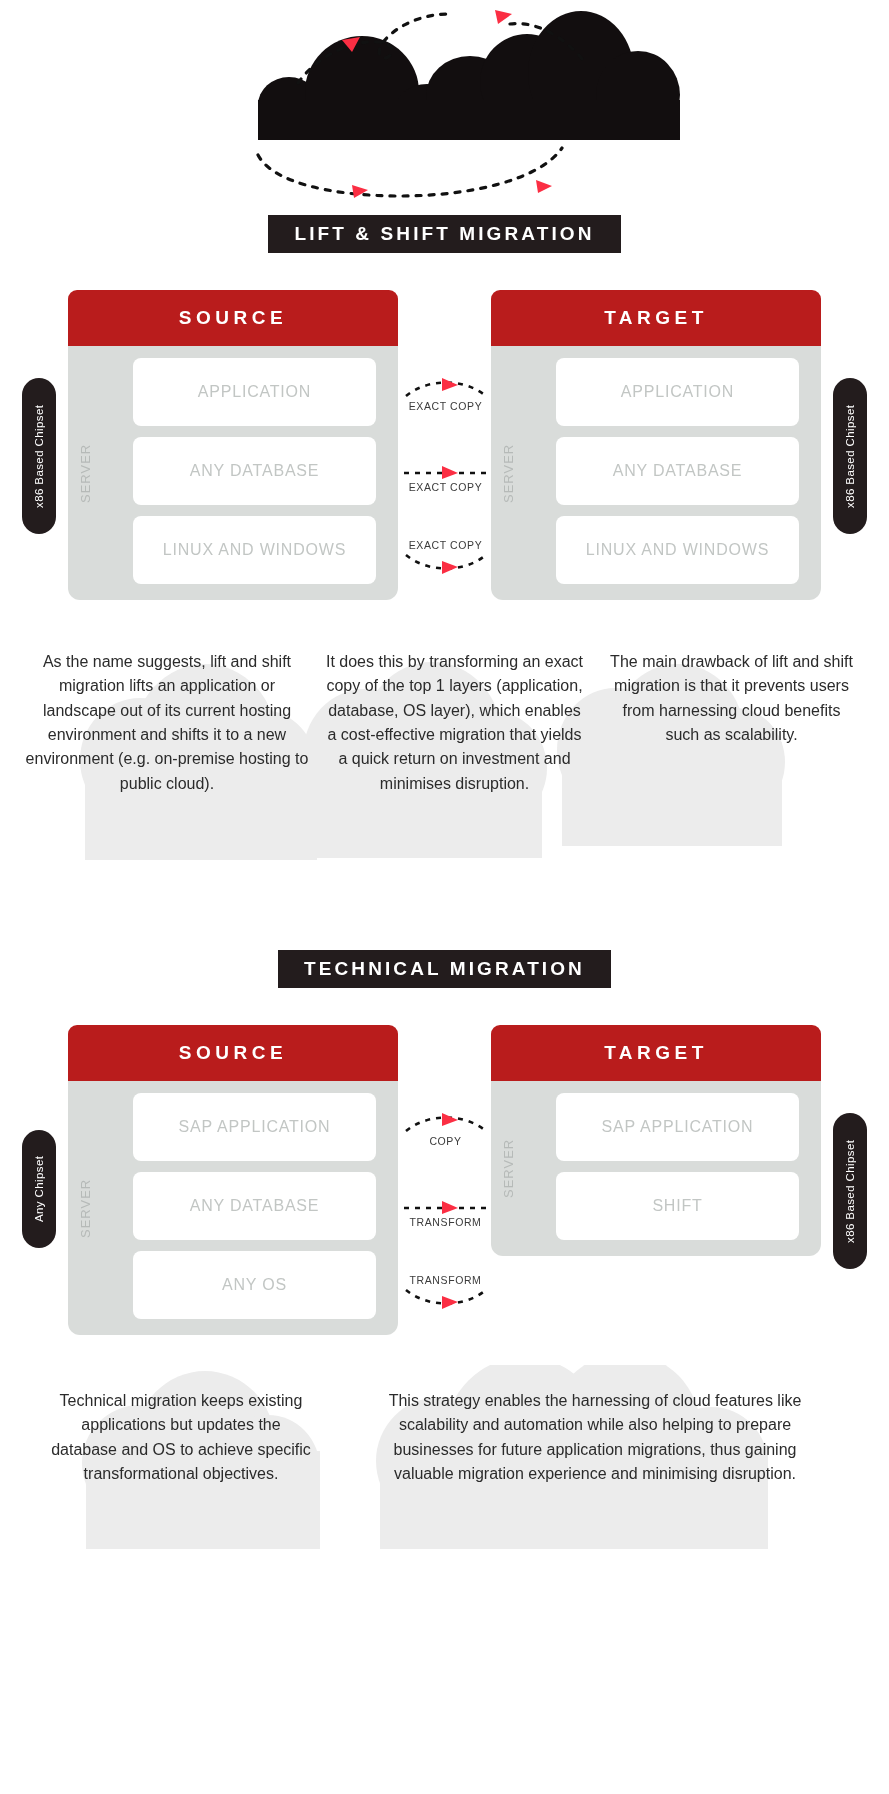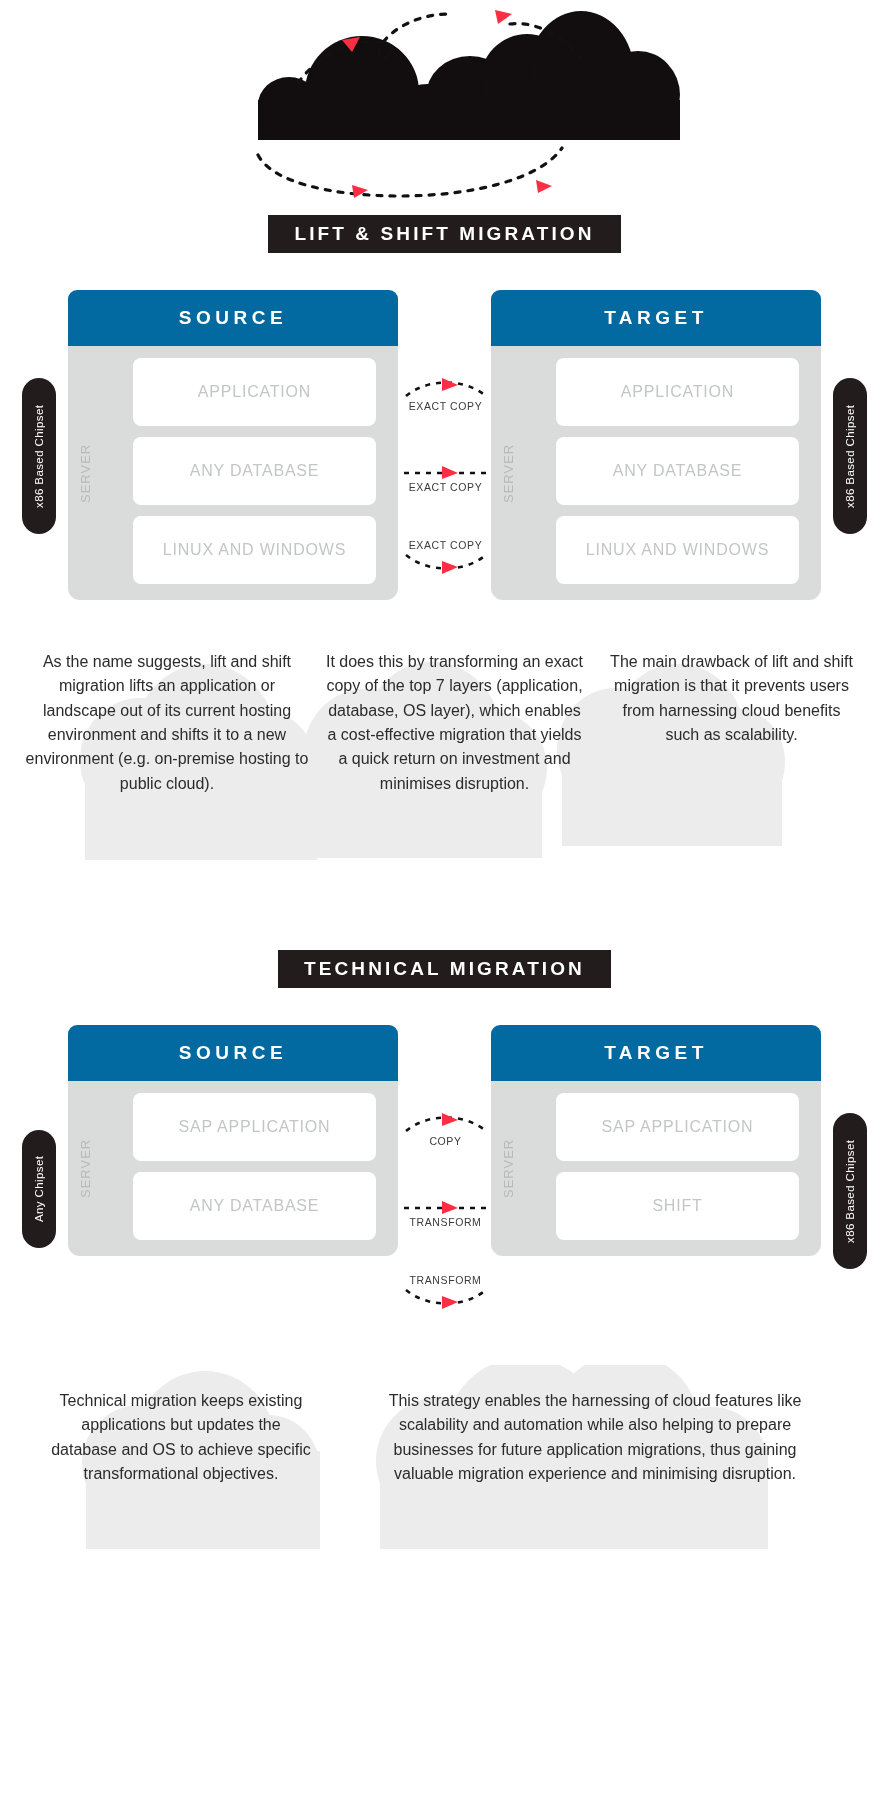--- a/index.html
+++ b/index.html
@@ -47,21 +47,21 @@
     white-space: nowrap;
   }
 
   
   .diagram { position: relative; width: 889px; height: 340px; }
   .panel { position: absolute; width: 330px; top: 0; }
   .panel.source { left: 68px; }
   .panel.target { left: 491px; }
   .panel-head {
     height: 56px;
-    background: #0369a1;
+    background: #b91c1c;
     border-radius: 9px 9px 0 0;
     display: flex; align-items: center; justify-content: center;
   }
   .panel-head span {
     color: #ffffff; font-size: 19px; font-weight: bold; letter-spacing: 4.5px;
   }
   .panel-body {
     background: #d9dcda;
     border-radius: 0 0 12px 12px;
     padding: 12px 22px 16px 22px;
@@ -245,21 +245,21 @@
       <rect x="310" y="118" width="232" height="110"></rect>
       <ellipse cx="615" cy="120" rx="58" ry="62"></ellipse>
       <ellipse cx="678" cy="104" rx="66" ry="70"></ellipse>
       <ellipse cx="735" cy="132" rx="50" ry="54"></ellipse>
       <rect x="562" y="112" width="220" height="104"></rect>
     </g>
   </svg>
 
   <div style="position:absolute; left:0; top:20px; width:889px; display:flex; z-index:3;">
     <div class="text-col" style="width:290px; margin-left:22px;">As the name suggests, lift and shift migration lifts an application or landscape out of its current hosting environment and shifts it to a new environment (e.g. on-premise hosting to public cloud).</div>
-    <div class="text-col" style="width:265px; margin-left:10px;">It does this by transforming an exact copy of the top 7 layers (application, database, OS layer), which enables a cost-effective migration that yields a quick return on investment and minimises disruption.</div>
+    <div class="text-col" style="width:265px; margin-left:10px;">It does this by transforming an exact copy of the top 1 layers (application, database, OS layer), which enables a cost-effective migration that yields a quick return on investment and minimises disruption.</div>
     <div class="text-col" style="width:245px; margin-left:22px;">The main drawback of lift and shift migration is that it prevents users from harnessing cloud benefits such as scalability.</div>
   </div>
 </div>
 
 <div style="height:55px"></div>
 <div class="section-heading">
   <span>TECHNICAL MIGRATION</span>
 </div>
 
 <div style="height:37px"></div>
@@ -272,20 +272,21 @@
 
   <div class="panel source">
     <div class="panel-head">
       <span>SOURCE</span>
     </div>
     <div class="panel-body">
       <div class="server-label">SERVER</div>
       <div style="margin-left:18px">
         <div class="layer-box">SAP APPLICATION</div>
         <div class="layer-box">ANY DATABASE</div>
+        <div class="layer-box">ANY OS</div>
       </div>
     </div>
   </div>
 
   <div class="connectors">
     <div class="conn" style="top:84px;">
       <svg width="95" height="26" viewBox="0 0 95 26">
         <path d="M 8 22 C 30 4 66 4 88 22" fill="none" stroke="#111" stroke-width="2.6" stroke-dasharray="5 6"></path>
         <path d="M 44 4 L 60 11 L 44 17 Z" fill="#fb2e43"></path>
       </svg>

